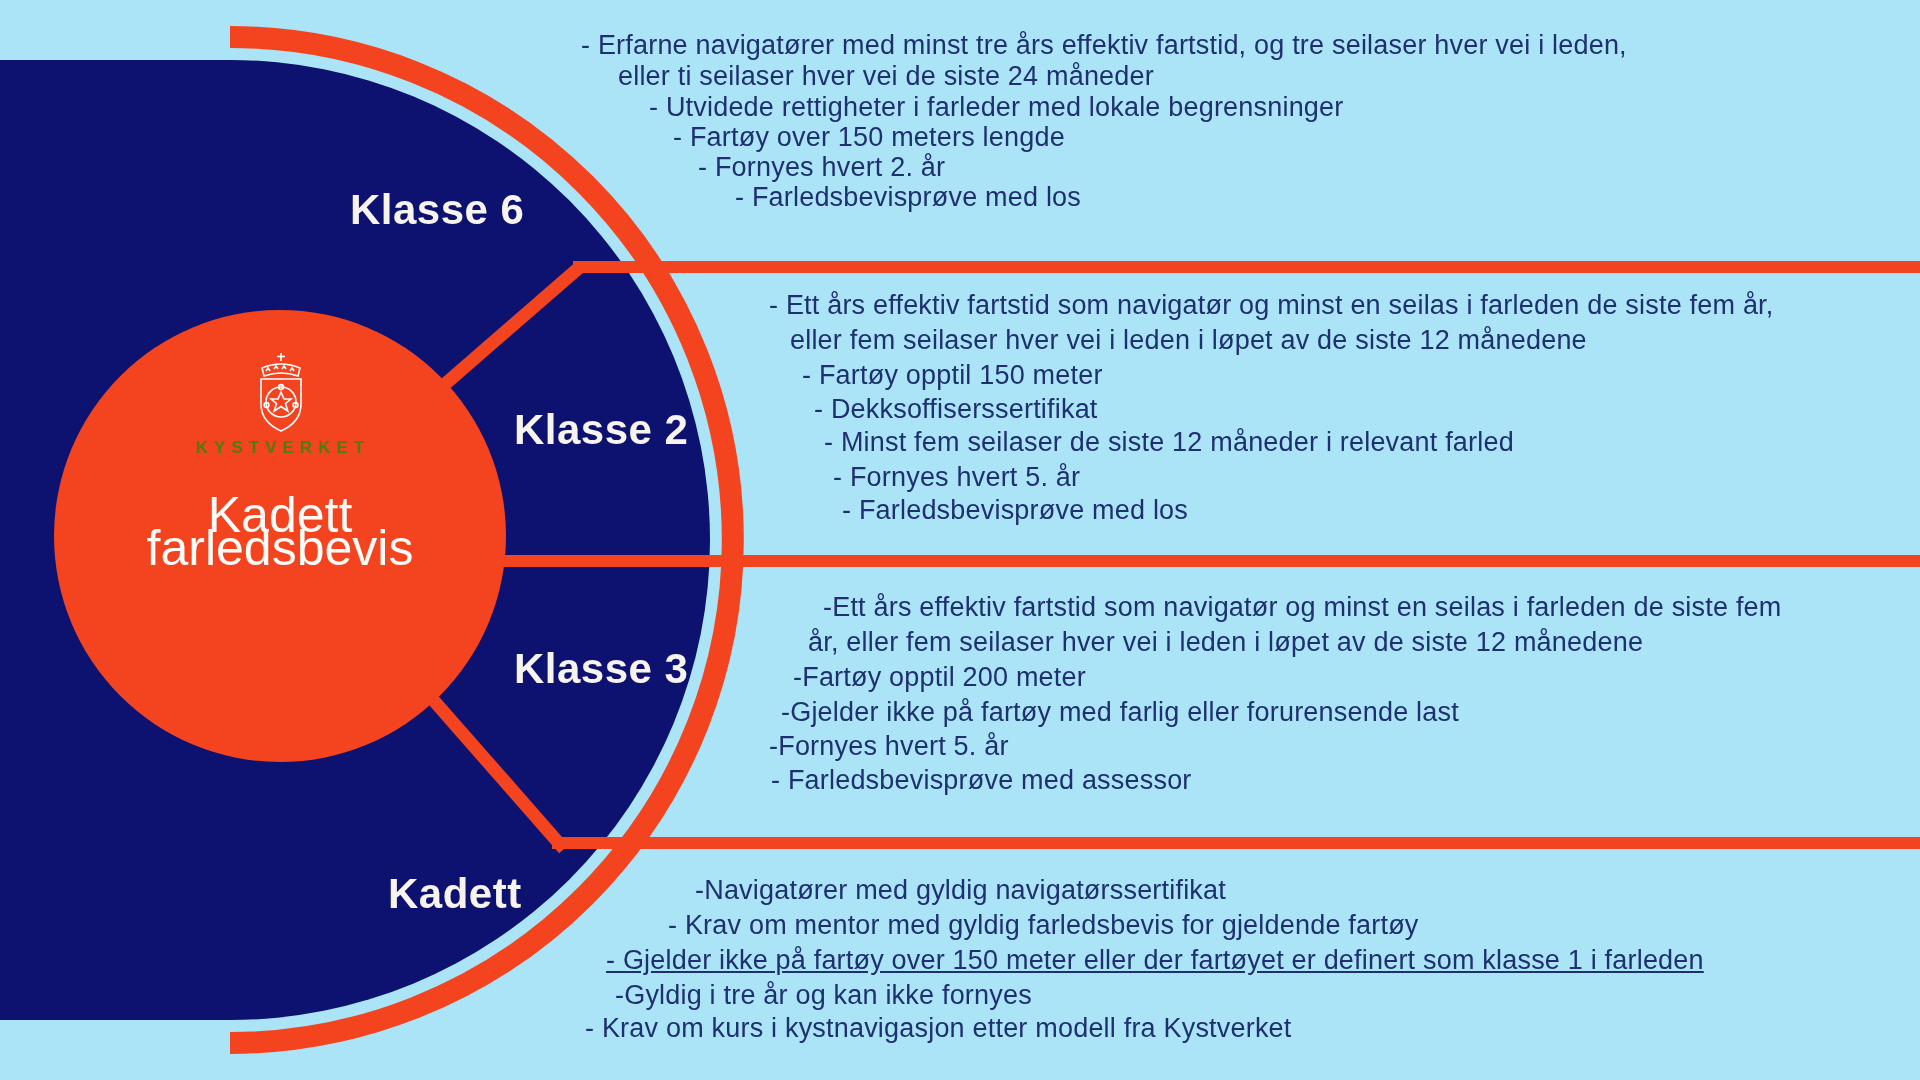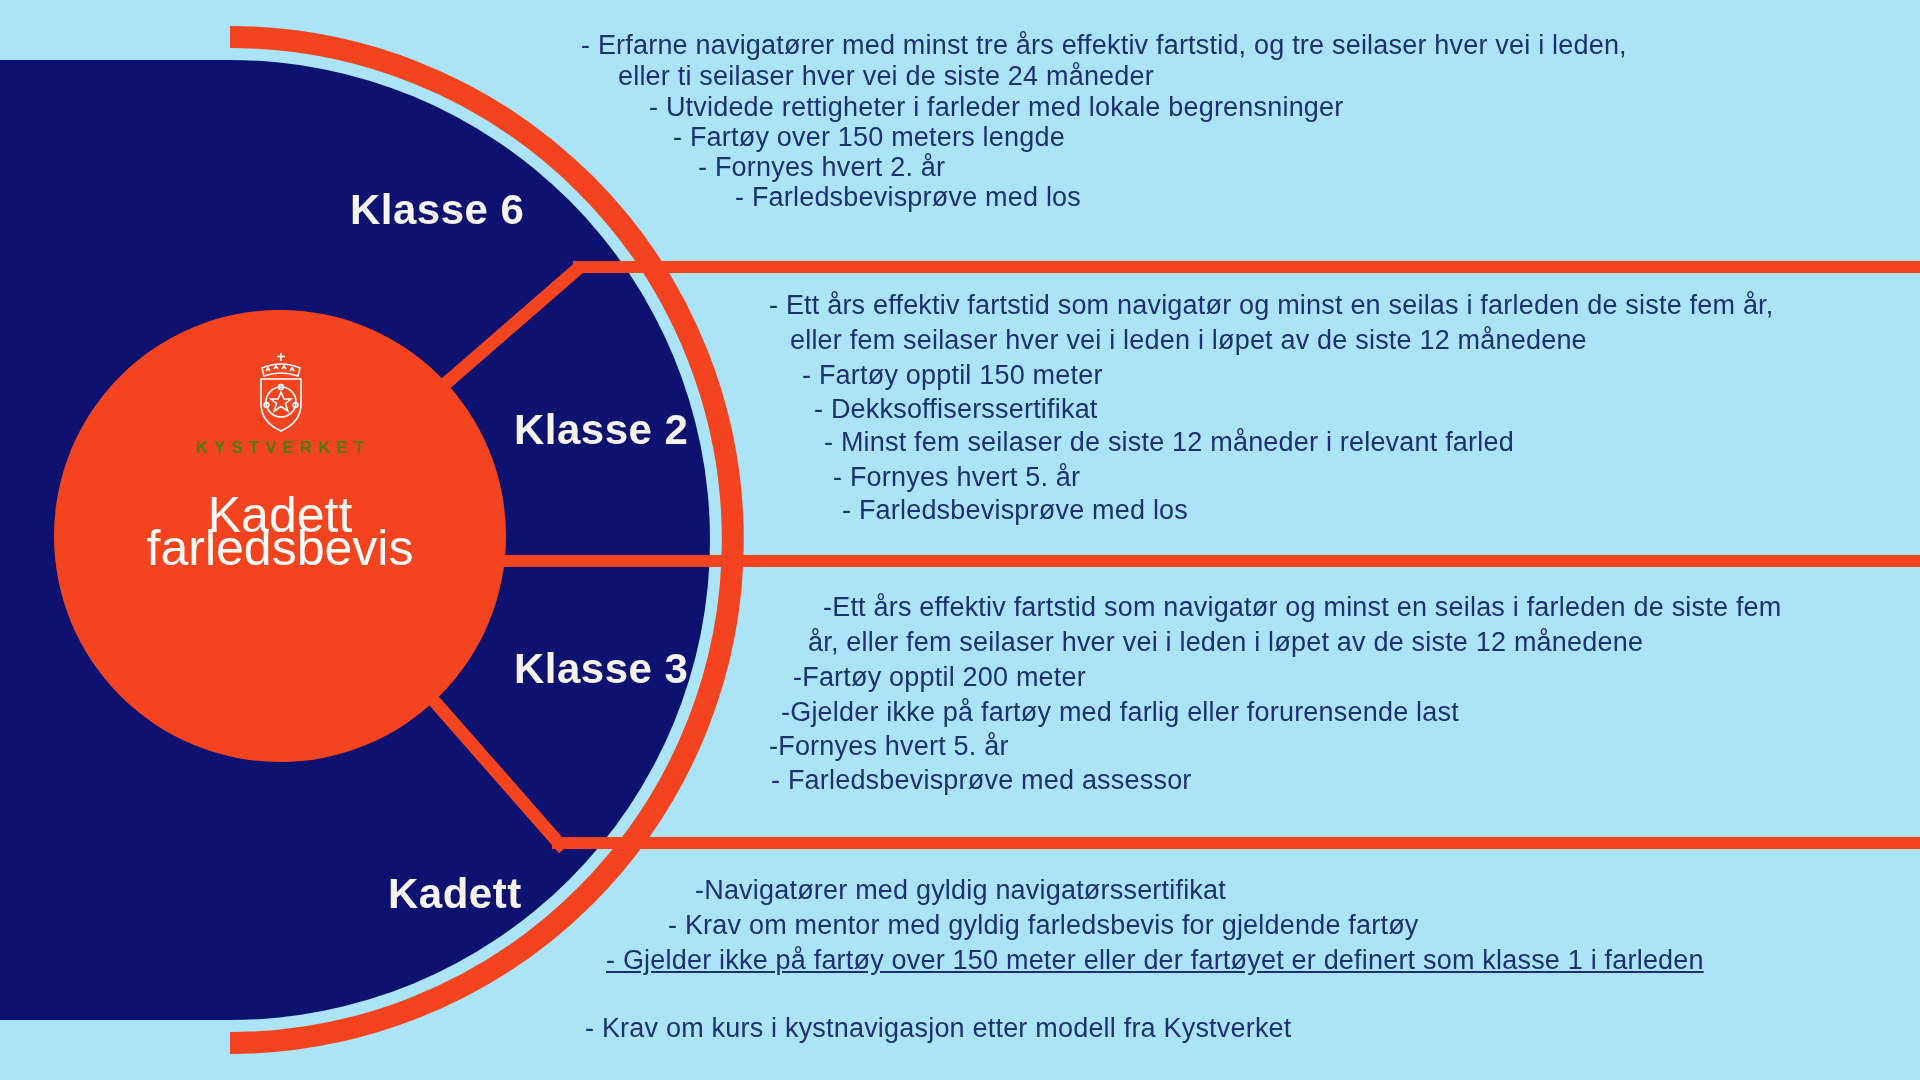--- a/index.html
+++ b/index.html
@@ -84,15 +84,16 @@
   <div class="req" style="left:823px;top:592px;">-Ett års effektiv fartstid som navigatør og minst en seilas i farleden de siste fem</div>
   <div class="req" style="left:808px;top:627px;">år, eller fem seilaser hver vei i leden i løpet av de siste 12 månedene</div>
   <div class="req" style="left:793px;top:662px;">-Fartøy opptil 200 meter</div>
   <div class="req" style="left:781px;top:697px;">-Gjelder ikke på fartøy med farlig eller forurensende last</div>
   <div class="req" style="left:769px;top:731px;">-Fornyes hvert 5. år</div>
   <div class="req" style="left:757px;top:765px;margin-left:14px;">- Farledsbevisprøve med assessor</div>
 
   <div class="req" style="left:695px;top:875px;">-Navigatører med gyldig navigatørssertifikat</div>
   <div class="req" style="left:668px;top:910px;">- Krav om mentor med gyldig farledsbevis for gjeldende fartøy</div>
   <div class="req" style="left:606px;top:945px;text-decoration:underline;">- Gjelder ikke på fartøy over 150 meter eller der fartøyet er definert som klasse 1 i farleden</div>
+  <div class="req" style="left:615px;top:980px;">-Gyldig i tre år og kan ikke fornyes</div>
   <div class="req" style="left:585px;top:1013px;">- Krav om kurs i kystnavigasjon etter modell fra Kystverket</div>
 
 </div>
 
 </body></html>

